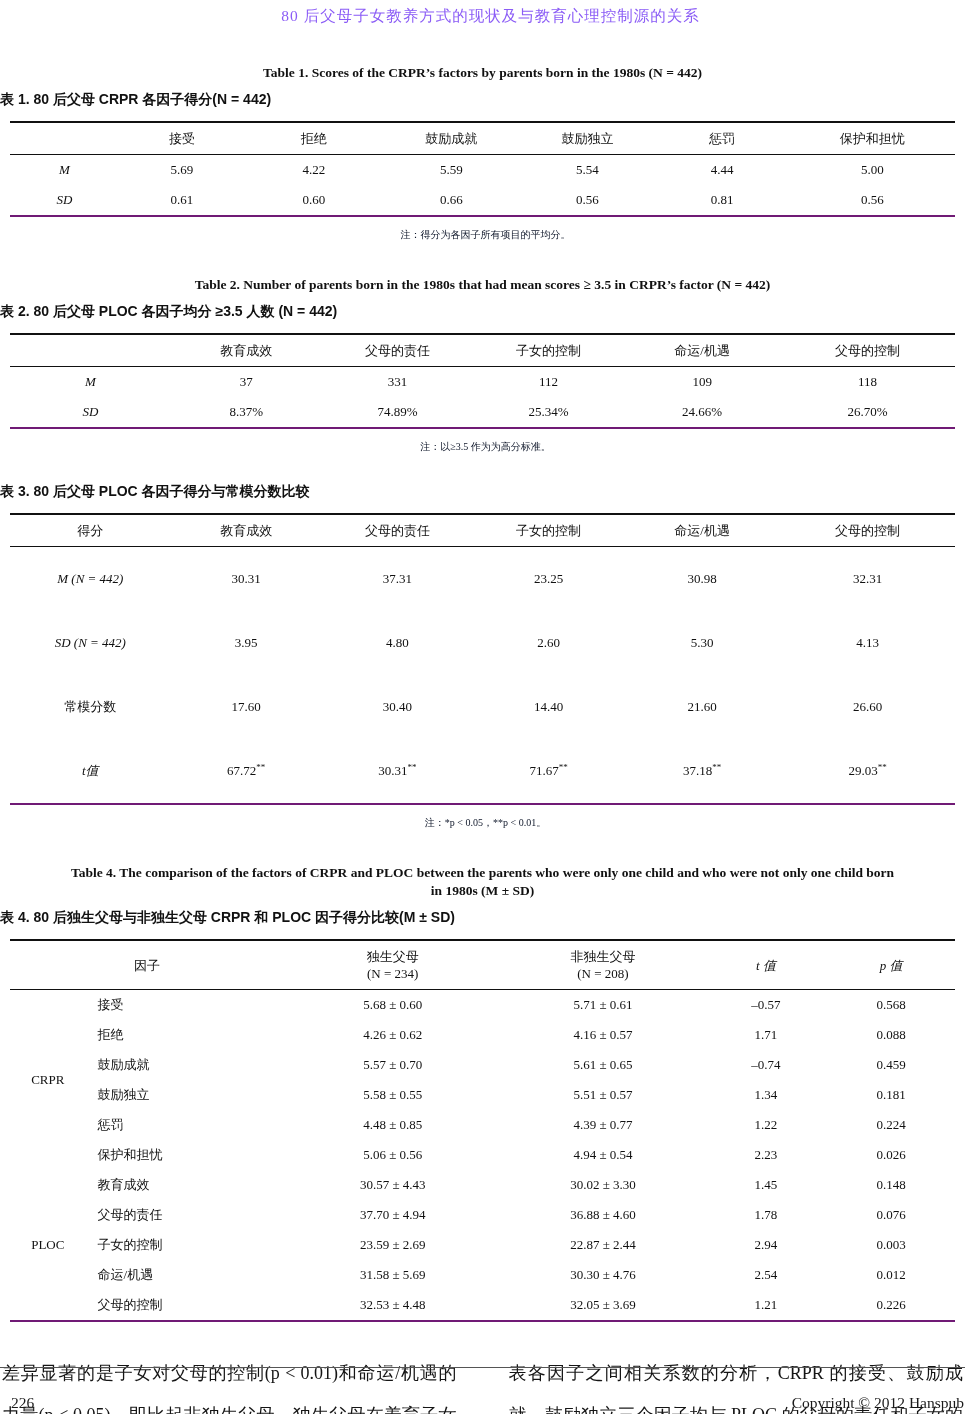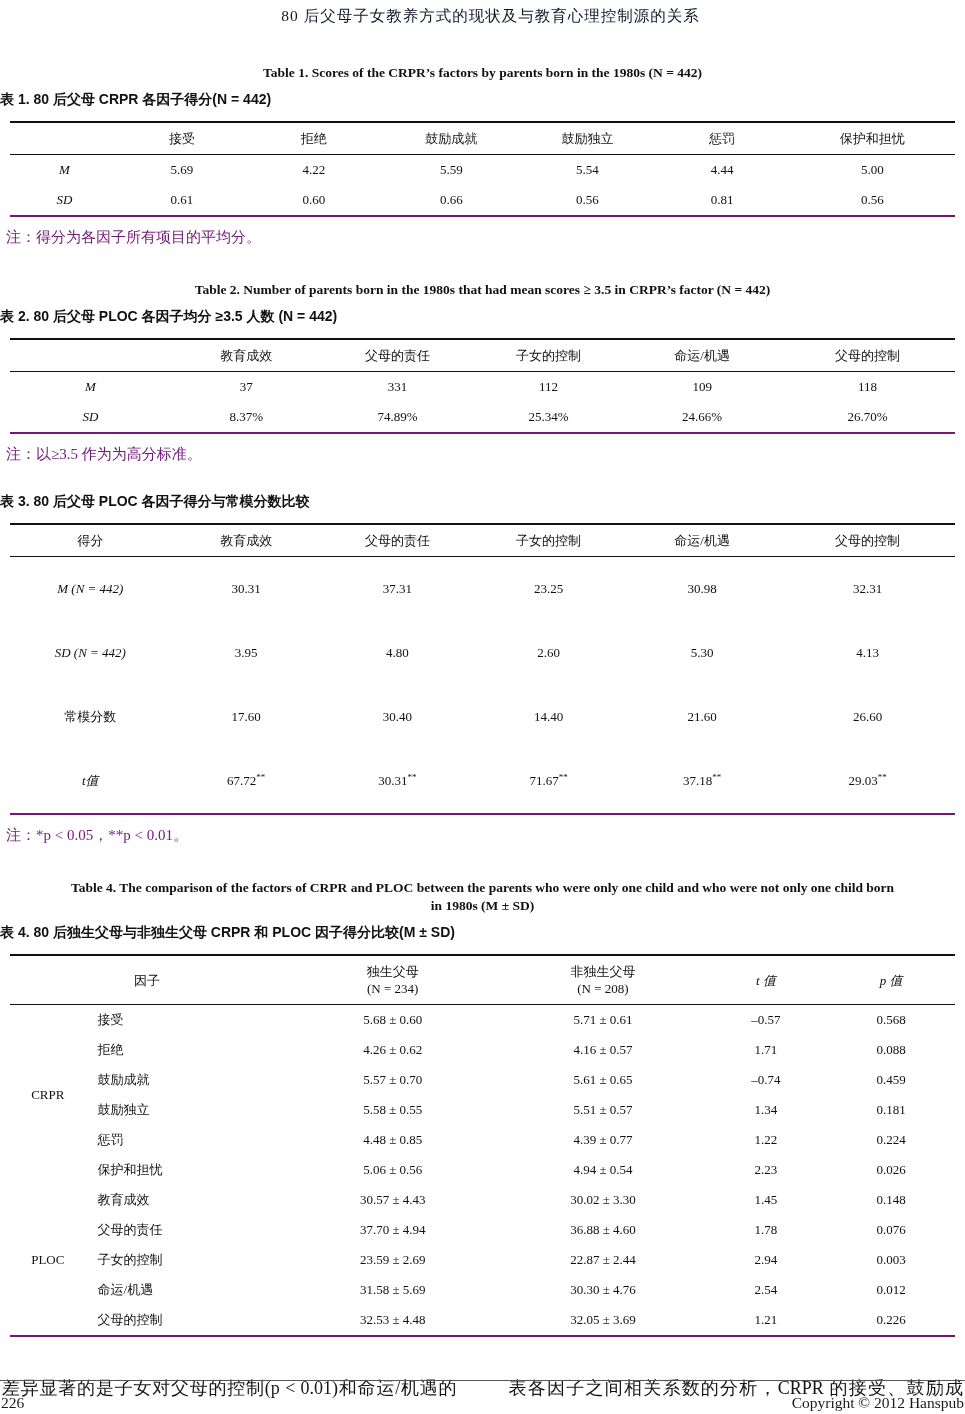--- a/index.html
+++ b/index.html
@@ -12,21 +12,21 @@
     background: #ffffff;
     color: #111111;
     font-family: "Liberation Serif", "DejaVu Serif", serif;
     overflow: hidden;
   }
   .page-header {
     padding-top: 6px;
     text-align: center;
     font-size: 15.5px;
     letter-spacing: 1px;
-    color: #0f172a;
+    color: #8b5cf6;
     padding-left: 16px;
   }
   .table-block { margin-top: 0; }
   .tbl-title-en {
     margin: 8px auto;
     max-width: 830px;
     text-align: center;
     font-weight: bold;
     font-size: 13.5px;
     line-height: 18px;
@@ -81,22 +81,23 @@
   
   .t4 col:nth-child(1){width:8%}  .t4 col:nth-child(2){width:21%}
   .t4 col:nth-child(3){width:23%} .t4 col:nth-child(4){width:21.5%}
   .t4 col:nth-child(5){width:13%} .t4 col:nth-child(6){width:13.5%}
   .t4 td { padding: 5.5px 2px; }
   .t4 td.stub { text-align: left; padding-left: 12px; }
   .t4 td.group-cell { text-align: center; }
   .t4 thead th:nth-child(4), .t4 thead th:nth-child(5) { font-style: italic; }
   .tbl-note {
     margin: 11px 0 0 6px;
-    font-size: 15px;
-    color: #701a75;
+    font-size: 10px;
+    color: #0f172a;
+    text-align: center;
   } .gap-m { height: 26px; } .gap-l { height: 29px; }
   .columns {
     display: flex;
     gap: 52px;
     margin: 30px 2px 0 2px;
   }
   .col { flex: 1 1 0; }
   .body-p {
     font-size: 18px;
     line-height: 42px;
@@ -107,26 +108,26 @@
     margin: 26px 0 10px 0;
     font-size: 19px;
     line-height: 30px;
     font-weight: bold;
     font-family: Liberation Serif, serif;
     color: #0a0a0a;
   }
   .footer {
     position: absolute;
     left: 0; right: 0; bottom: 0;
-    height: 34px;
+    height: 47px;
     border-top: 1px solid #555;
     display: flex;
     justify-content: space-between;
     align-items: flex-end;
-    padding: 0 1px 2px 1px;
+    padding: 0 1px 2px 11px;
     font-size: 15.5px;
     color: #1a1a1a;
   }
 </style>
 </head>
 <body>
 
 <div class="page">
 
   <div class="page-header">80 后父母子女教养方式的现状及与教育心理控制源的关系</div>

